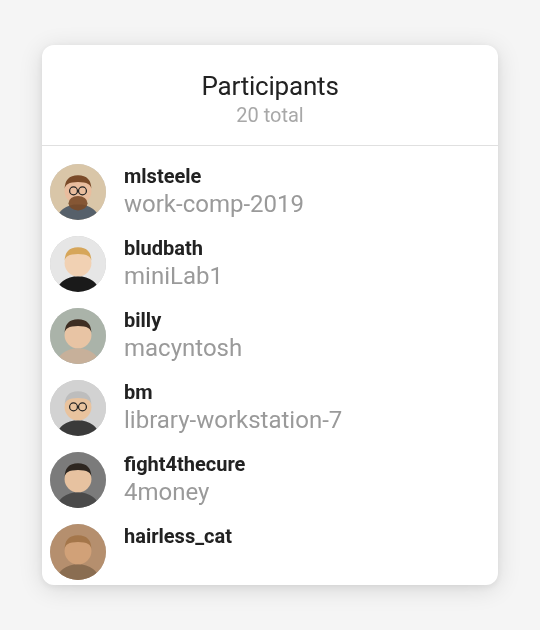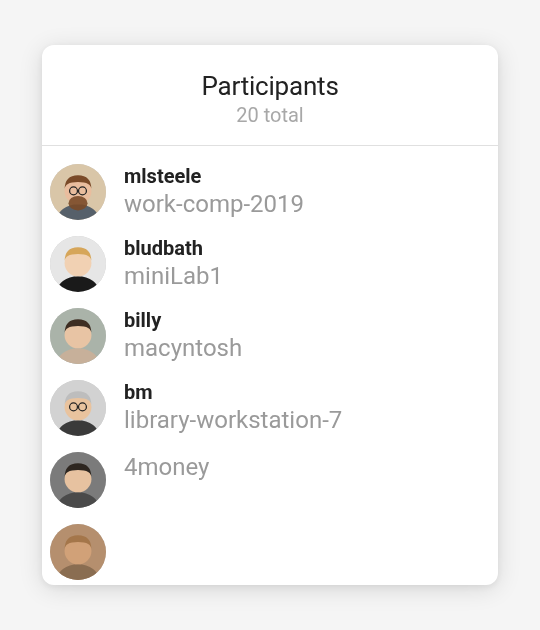--- a/index.html
+++ b/index.html
@@ -173,30 +173,32 @@
         <div class="avatar">
   <svg viewBox="0 0 100 100" xmlns="http://www.w3.org/2000/svg">
     <rect width="100" height="100" fill="#7b7b7b"></rect>
     <ellipse cx="50" cy="100" rx="38" ry="28" fill="#4a4a4a"></ellipse>
     <circle cx="50" cy="48" r="24" fill="#e7c2a0"></circle>
     <path d="M26 46 Q26 20 50 20 Q74 20 74 46 Q74 32 50 32 Q26 32 26 46 Z" fill="#2d2620"></path>
 
   </svg>
         </div>
         <div class="item-text">
+          <div class="username">fight4thecure</div>
           <div class="device">4money</div>
         </div>
       </div>
       <div class="list-item">
         <div class="avatar">
   <svg viewBox="0 0 100 100" xmlns="http://www.w3.org/2000/svg">
     <rect width="100" height="100" fill="#b58f6e"></rect>
     <ellipse cx="50" cy="100" rx="38" ry="28" fill="#8a6d51"></ellipse>
     <circle cx="50" cy="48" r="24" fill="#d1a178"></circle>
     <path d="M26 46 Q26 20 50 20 Q74 20 74 46 Q74 32 50 32 Q26 32 26 46 Z" fill="#a4764a"></path>
 
   </svg>
         </div>
         <div class="item-text">
+          <div class="username">hairless_cat</div>
         </div>
       </div>
     </div>
 </div>
 
 </body></html>

